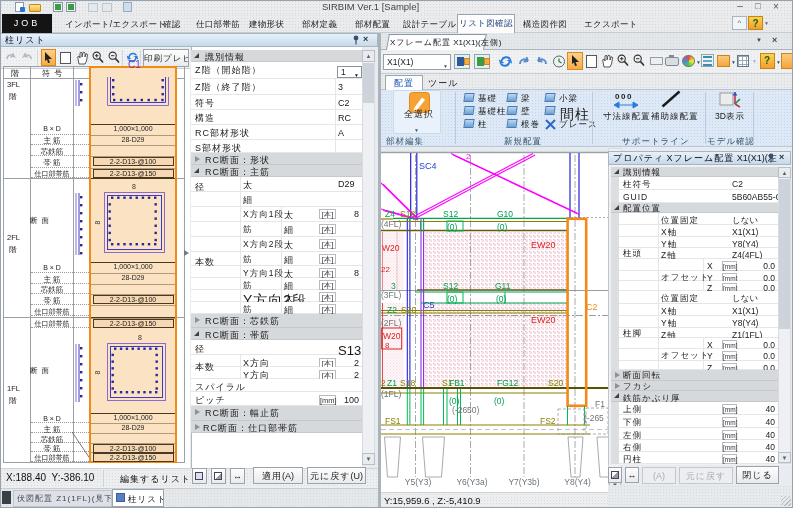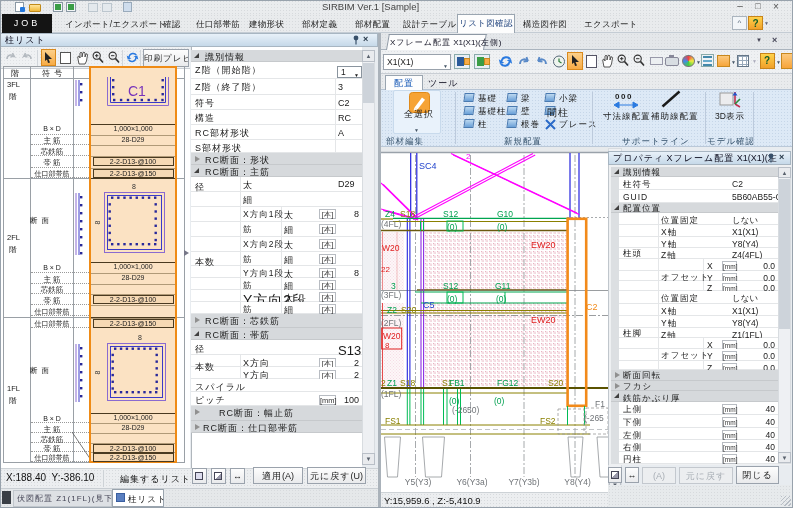--- a/index.html
+++ b/index.html
@@ -138,21 +138,21 @@
 <div class="abs jp" style="left:9px;top:245px;font-size:7.5px">階</div>
 <div class="abs" style="left:7px;top:384px;font-size:7.5px">1FL</div>
 <div class="abs jp" style="left:9px;top:396px;font-size:7.5px">階</div>
 <div class="abs jp" style="left:30px;top:216px;font-size:7.5px">断 面</div>
 <div class="abs jp" style="left:30px;top:366px;font-size:7.5px">断 面</div>
 <svg class="abs" style="left:70px;top:430px" width="25" height="35">
     <line x1="2" y1="2" x2="23" y2="33" stroke="#555" stroke-width="0.8"></line>
   </svg>
 <div class="abs" style="left:89px;top:66px;width:88px;height:397px;background:#fbe2c3;border:2px solid #ef8b16"></div>
 <div class="abs" style="left:91px;top:68px;width:84px;height:393px;background-image:radial-gradient(#edcca4 0.6px,transparent 0.7px);background-size:4px 4px"></div>
-<div class="abs" style="left:128px;top:83px;color:#7733bb;font-size:14px">C1</div>
+<div class="abs" style="left:128px;top:59px;color:#7733bb;font-size:10px">C1</div>
 <div class="abs" style="left:91px;top:123.5px;width:84px;height:1px;background:#b09a78"></div>
 <div class="abs" style="left:91px;top:134.5px;width:84px;height:1px;background:#b09a78"></div>
 <div class="abs" style="left:91px;top:145px;width:84px;height:1px;background:#b09a78"></div>
 <div class="abs" style="left:91px;top:156px;width:84px;height:1px;background:#b09a78"></div>
 <div class="abs" style="left:91px;top:167.5px;width:84px;height:1px;background:#b09a78"></div>
 <div class="abs" style="left:91px;top:262px;width:84px;height:1px;background:#b09a78"></div>
 <div class="abs" style="left:91px;top:273px;width:84px;height:1px;background:#b09a78"></div>
 <div class="abs" style="left:91px;top:283.5px;width:84px;height:1px;background:#b09a78"></div>
 <div class="abs" style="left:91px;top:294px;width:84px;height:1px;background:#b09a78"></div>
 <div class="abs" style="left:91px;top:305px;width:84px;height:1px;background:#b09a78"></div>
@@ -429,21 +429,21 @@
 <div class="abs" style="left:339px;top:370px;width:20px;text-align:right">2</div>
 <div class="abs jp" style="left:195px;top:361px;font-size:9px;white-space:nowrap">本数</div>
 <div class="abs grow" style="left:191px;top:379px;width:171px;height:13px"></div>
 <div class="abs jp" style="left:195px;top:381px;white-space:nowrap">スパイラル</div>
 <div class="abs grow" style="left:191px;top:392px;width:171px;height:14px"></div>
 <div class="abs jp" style="left:195px;top:394px;white-space:nowrap">ピッチ</div>
 <div class="abs honbox" style="left:319px;top:394.5px;width:17px;height:10px">[mm]</div>
 <div class="abs" style="left:339px;top:394.5px;width:20px;text-align:right">100</div>
 <div class="abs" style="left:191px;top:406px;width:171px;height:15px;background:#d6d9dc;border-bottom:1px solid #c6c9cc">
     <span class="tcol" style="left:4px;top:2.5px"></span>
-    <span class="jp" style="position:absolute;left:28px;top:0.5px">RC断面：幅止筋</span>
+    <span class="jp" style="position:absolute;left:14px;top:0.5px">RC断面：幅止筋</span>
   </div>
 <div class="abs" style="left:191px;top:421px;width:171px;height:12px;background:#d6d9dc;border-bottom:1px solid #c6c9cc">
     <span class="tcol" style="left:4px;top:2.5px"></span>
     <span class="jp" style="position:absolute;left:12px;top:0.5px">RC断面：仕口部帯筋</span>
   </div>
 <div class="abs" style="left:192px;top:433px;width:170px;height:32px;background:#fff"></div>
 <div class="abs scroll" style="left:362px;top:50px;width:13px;height:415px"></div>
 <div class="sbtn" style="left:362px;top:50px;width:13px;height:12px;line-height:11px">▲</div>
 <div class="sbtn" style="left:362px;top:453px;width:13px;height:12px;line-height:11px">▼</div>
 <div class="abs" style="left:363px;top:63px;width:11px;height:40px;background:#cdd3da"></div>
@@ -538,21 +538,21 @@
 <div class="abs jp" style="left:478px;top:119px;font-size:8.5px;white-space:nowrap">柱</div>
 <div class="abs" style="left:507px;top:93px;width:10px;height:9px;background:linear-gradient(#bcd8f0,#6aa0d8);border:1px solid #4a7ab0;transform:skewX(-8deg)"></div>
 <div class="abs jp" style="left:521px;top:93px;font-size:8.5px;white-space:nowrap">梁</div>
 <div class="abs" style="left:507px;top:106px;width:10px;height:9px;background:linear-gradient(#bcd8f0,#6aa0d8);border:1px solid #4a7ab0;transform:skewX(-8deg)"></div>
 <div class="abs jp" style="left:521px;top:106px;font-size:8.5px;white-space:nowrap">壁</div>
 <div class="abs" style="left:507px;top:119px;width:10px;height:9px;background:linear-gradient(#bcd8f0,#6aa0d8);border:1px solid #4a7ab0;transform:skewX(-8deg)"></div>
 <div class="abs jp" style="left:521px;top:119px;font-size:8.5px;white-space:nowrap">根巻</div>
 <div class="abs" style="left:545px;top:93px;width:10px;height:9px;background:linear-gradient(#bcd8f0,#6aa0d8);border:1px solid #4a7ab0;transform:skewX(-8deg)"></div>
 <div class="abs jp" style="left:559px;top:93px;font-size:8.5px;white-space:nowrap">小梁</div>
 <div class="abs" style="left:545px;top:106px;width:10px;height:9px;background:linear-gradient(#bcd8f0,#6aa0d8);border:1px solid #4a7ab0;transform:skewX(-8deg)"></div>
-<div class="abs jp" style="left:547px;top:106px;font-size:10px;white-space:nowrap">間柱</div>
+<div class="abs jp" style="left:560px;top:106px;font-size:14px;white-space:nowrap">間柱</div>
 <svg class="abs" style="left:545px;top:119px" width="11" height="11">
     <path d="M1 1 L10 10 M10 1 L1 10" stroke="#2a6ac8" stroke-width="2"></path>
   </svg>
 <div class="abs jp" style="left:559px;top:119px;font-size:8.5px;white-space:nowrap">ブレース</div>
 <div class="abs jp" style="left:504px;top:136px;color:#33506a;font-size:8.5px">新規配置</div>
 <div class="abs" style="left:592px;top:92px;width:1px;height:52px;background:#bccadc"></div>
 <div class="abs" style="left:615px;top:92px;font-size:8px;font-weight:bold;color:#222;letter-spacing:1.5px">000</div>
 <svg class="abs" style="left:612px;top:101px" width="28" height="8">
     <path d="M4 4 H24 M2 4 l5 -3 v6 z M26 4 l-5 -3 v6 z" stroke="#2a7ae0" fill="#2a7ae0" stroke-width="1"></path>
   </svg>

